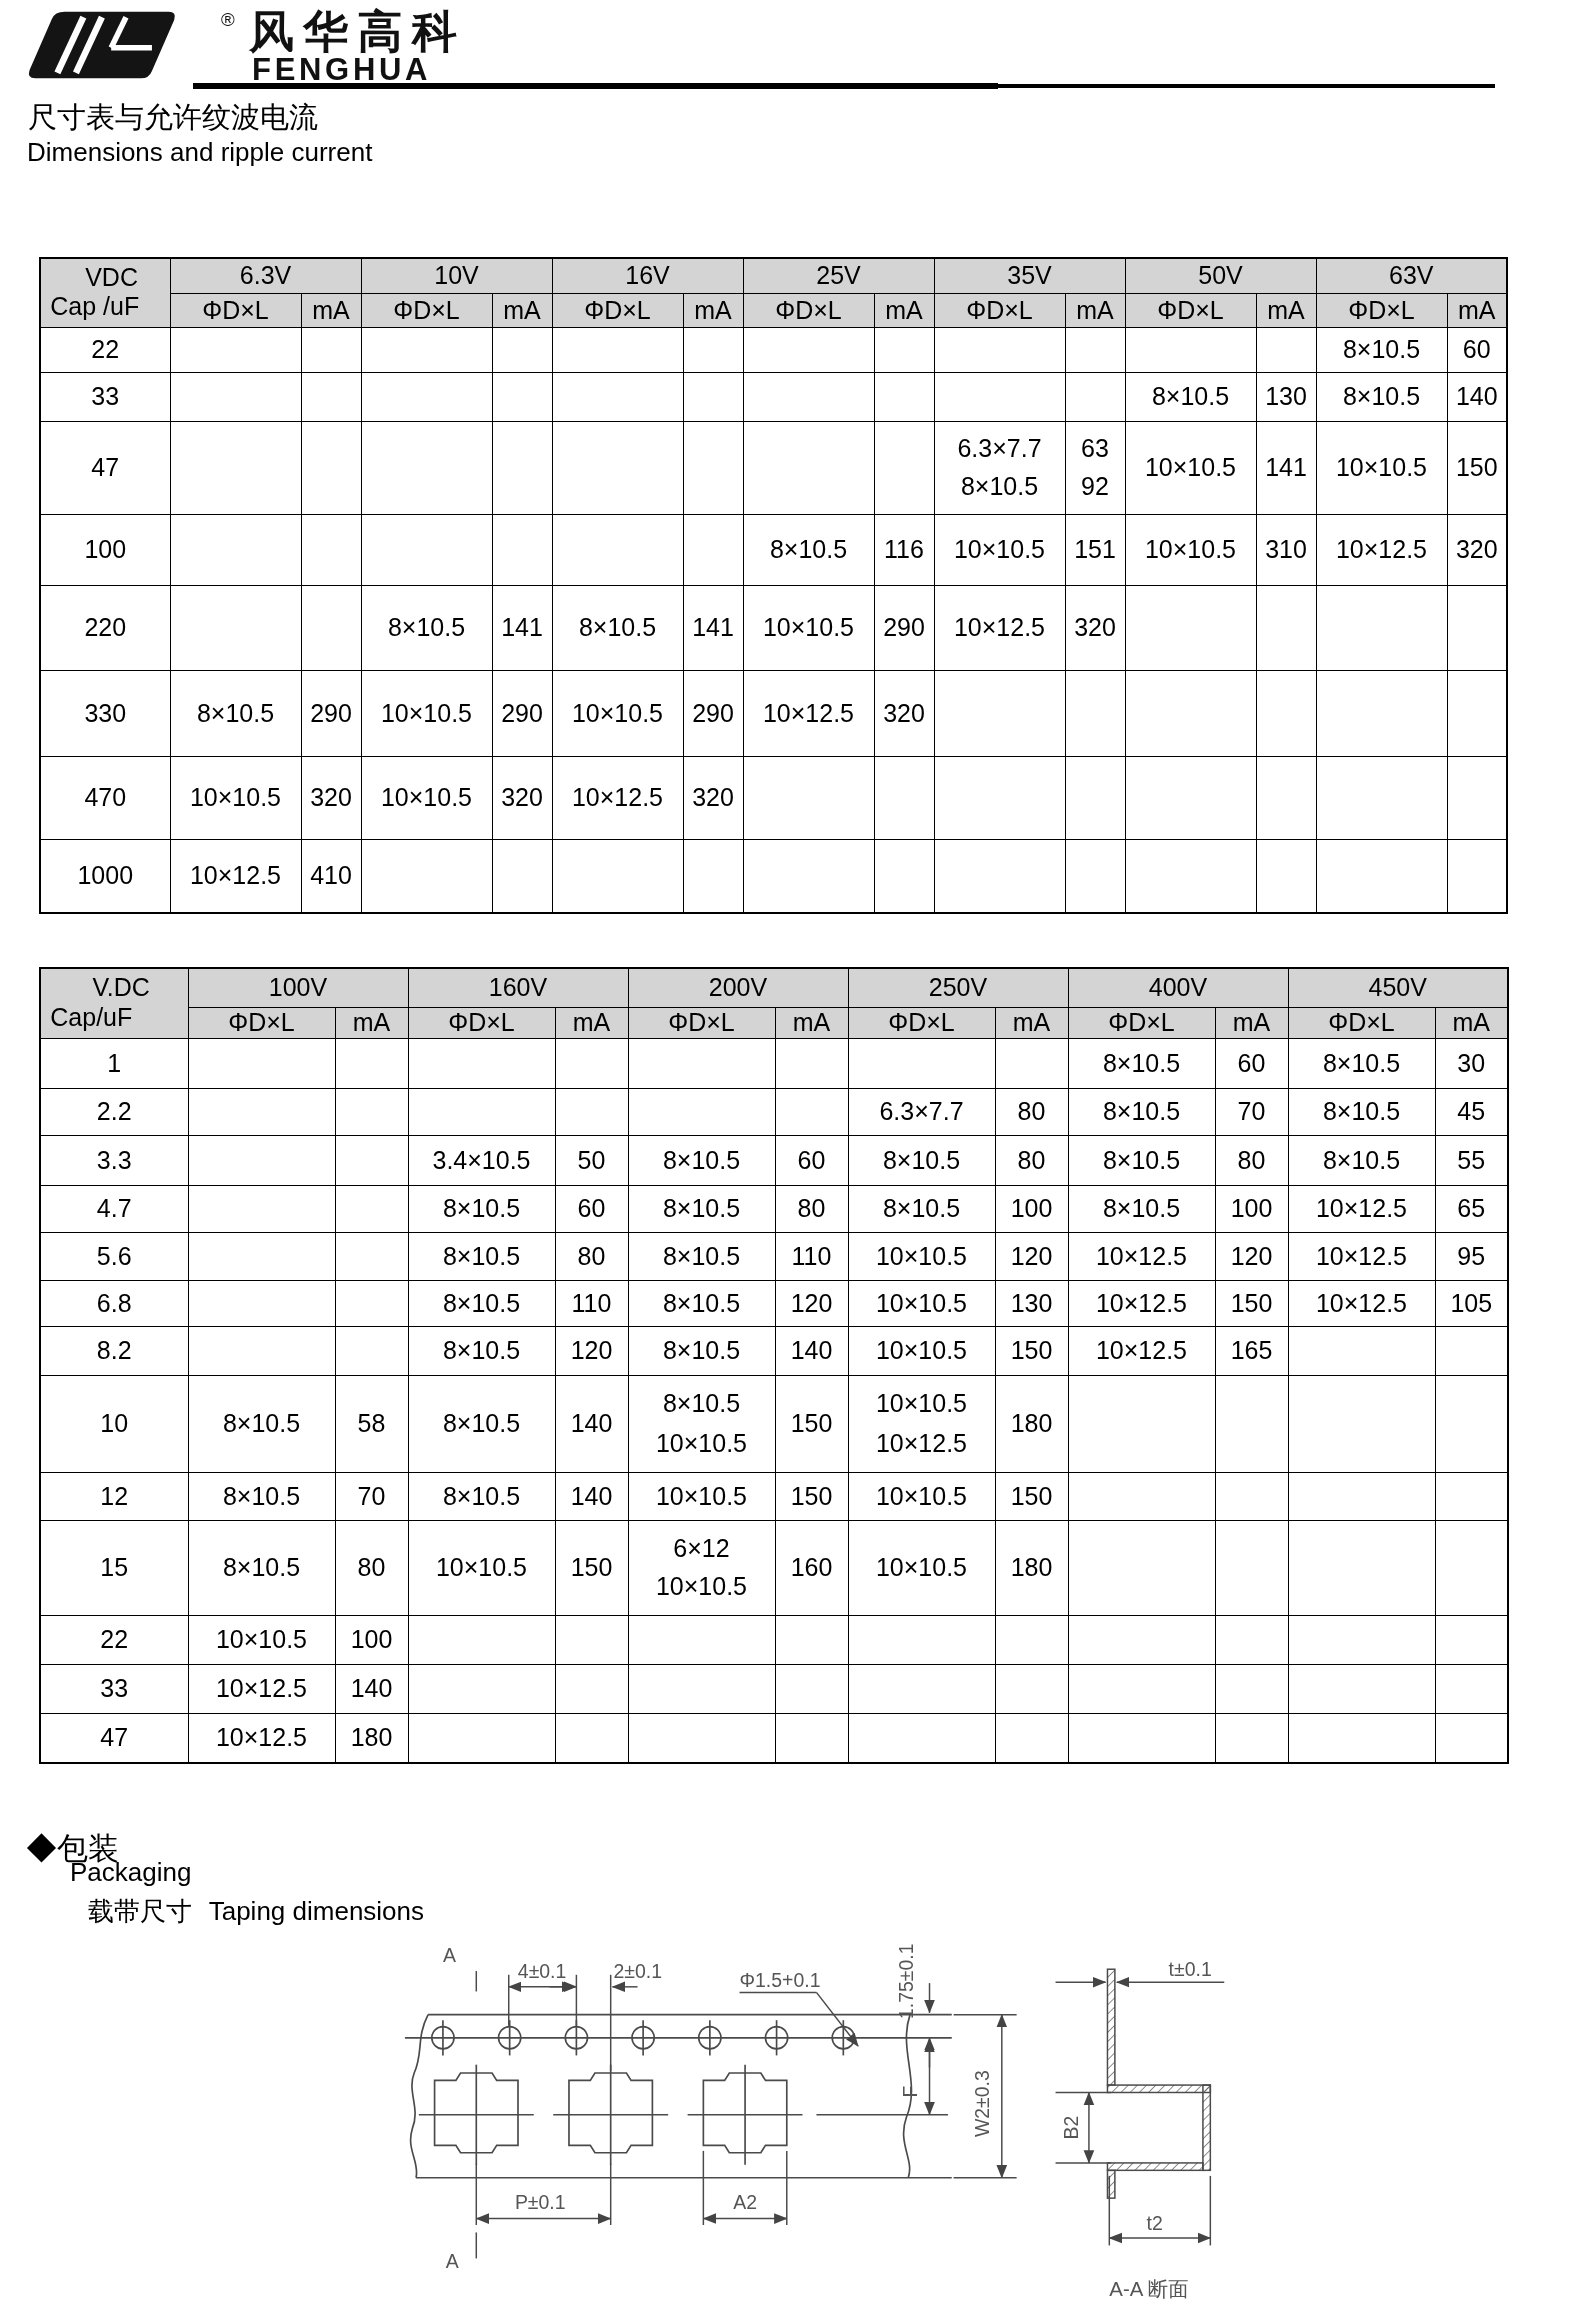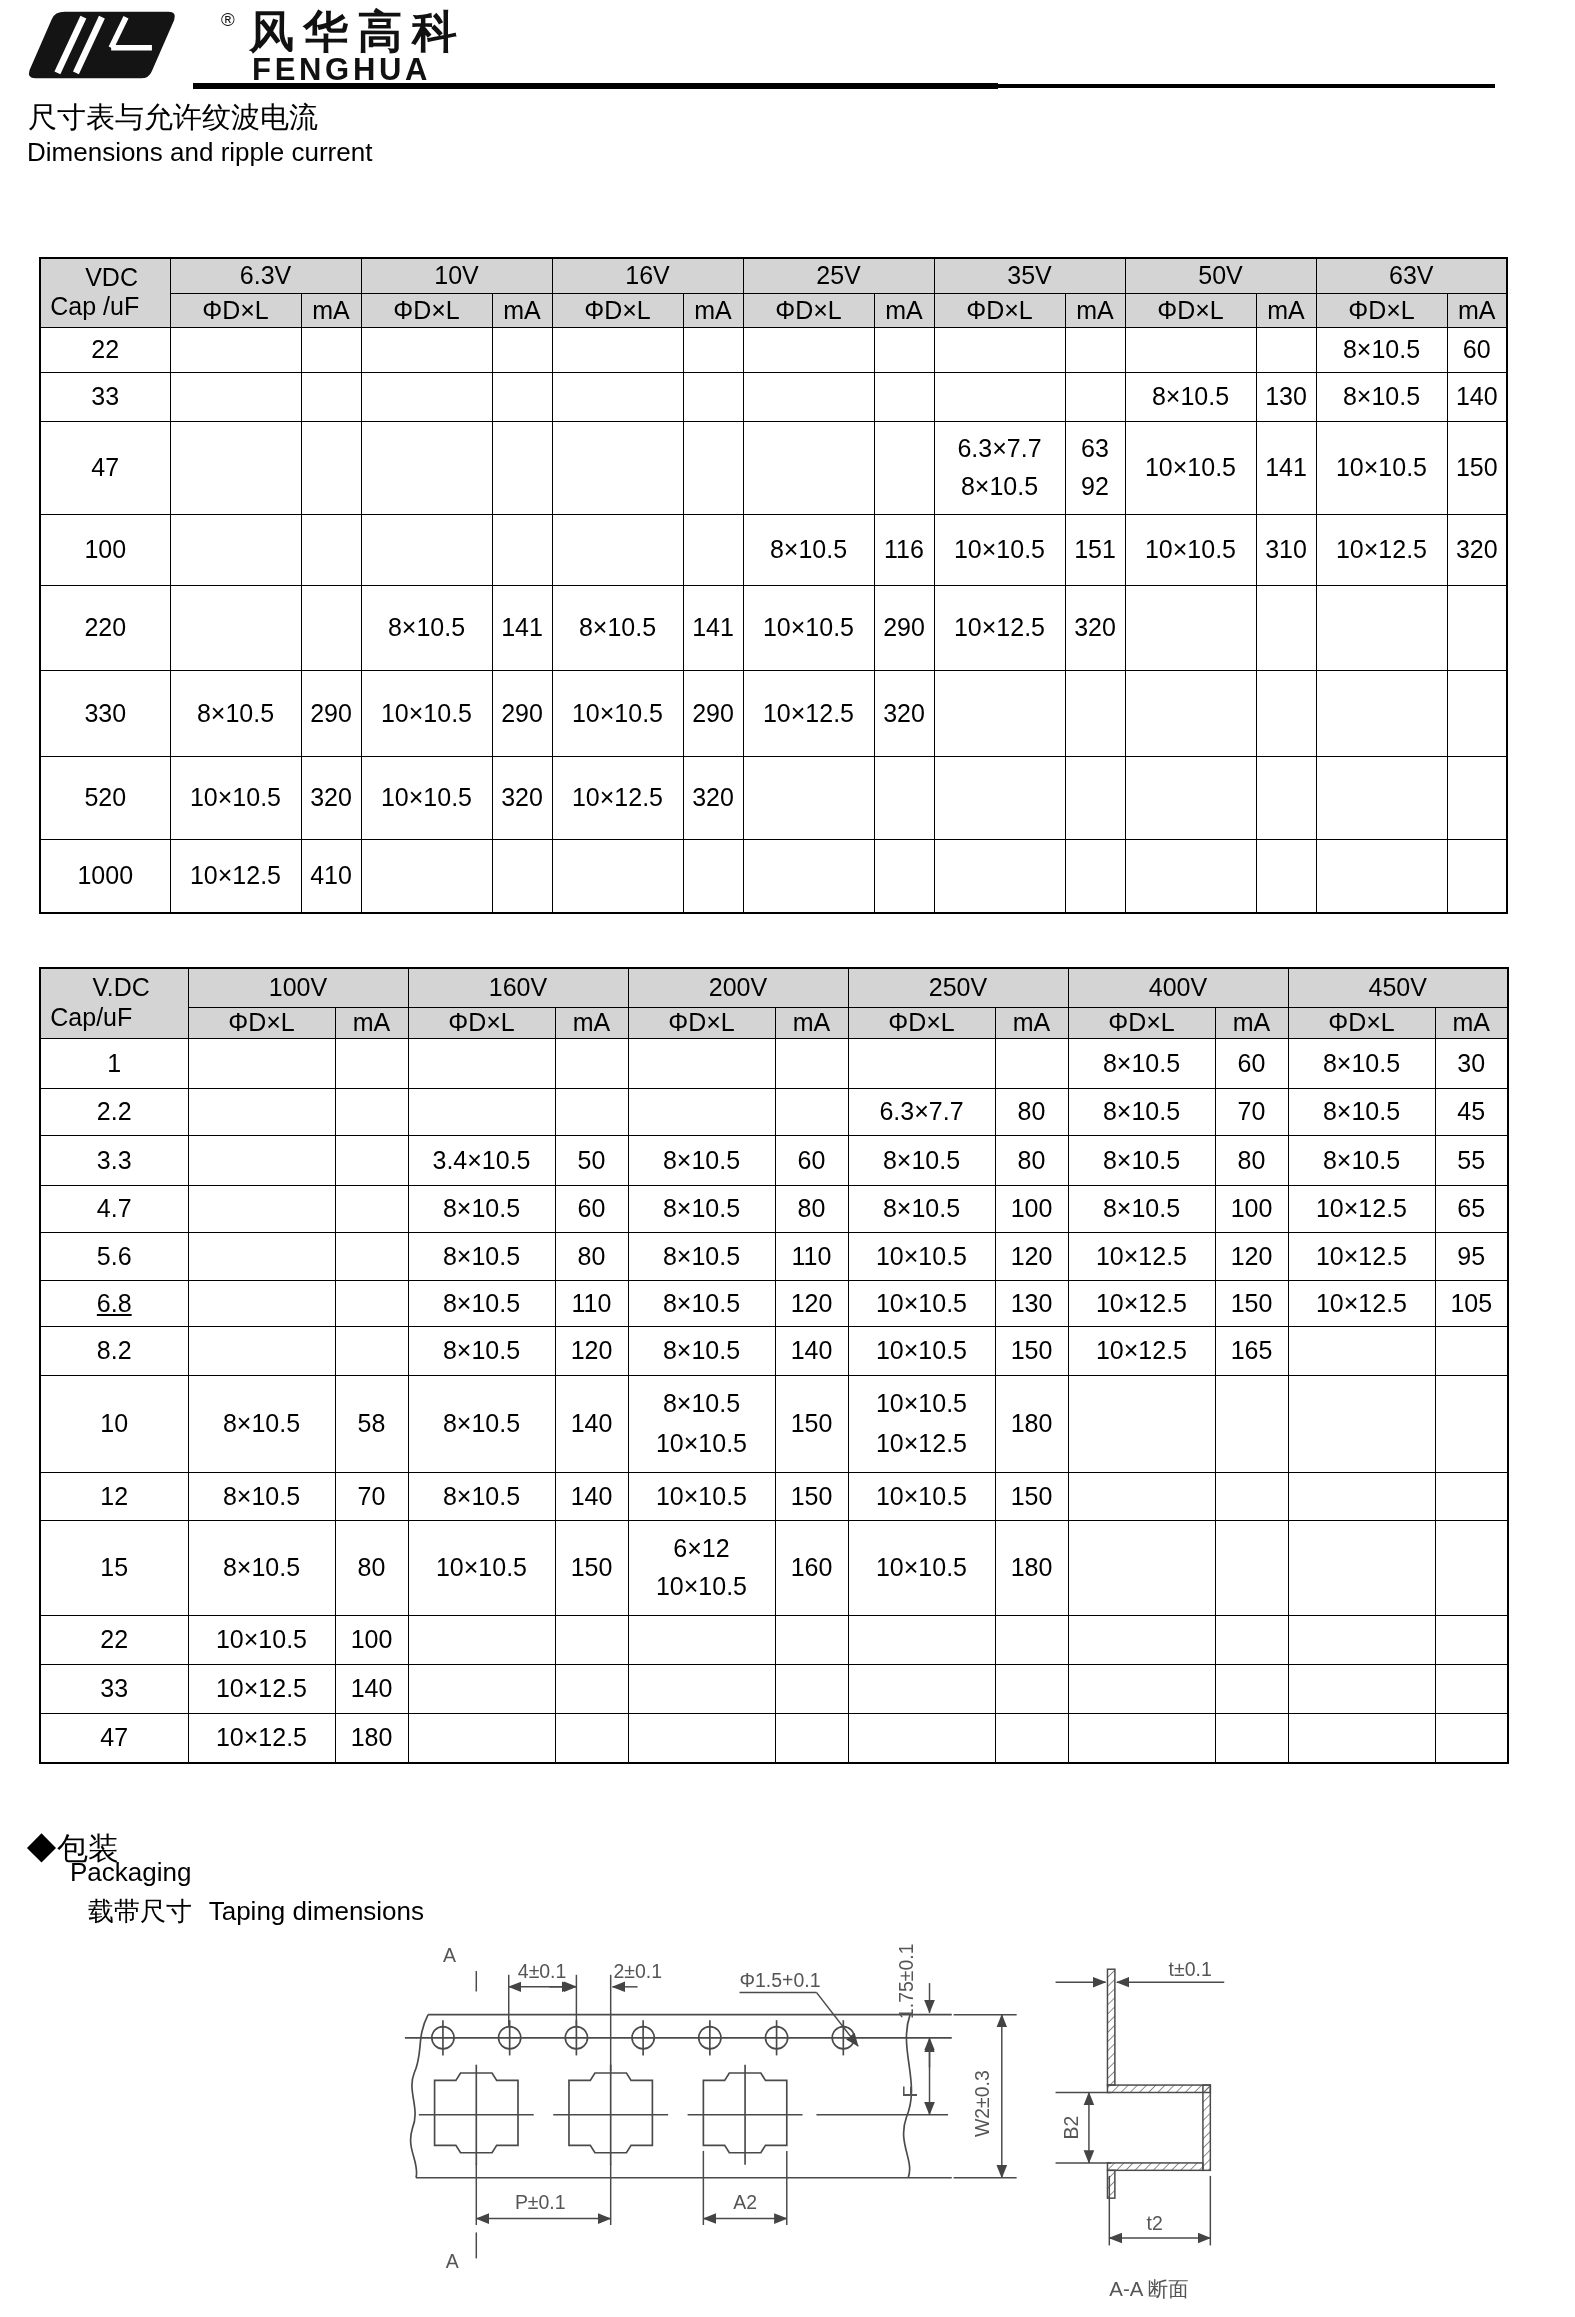--- a/index.html
+++ b/index.html
@@ -470,21 +470,21 @@
             <td>
               <div class="cb" style="height: 79px;"></div>
             </td>
             <td>
               <div class="cb" style="height: 79px;"></div>
             </td>
           </tr>
           <tr style="height: 83px;">
             <td>
               <div class="cb" style="height: 76px;">
-                <div>520</div>
+                <div>470</div>
               </div>
             </td>
             <td>
               <div class="cb" style="height: 76px;">
                 <div>10×10.5</div>
               </div>
             </td>
             <td>
               <div class="cb" style="height: 76px;">
                 <div>320</div>
@@ -927,21 +927,21 @@
               </div>
             </td>
             <td>
               <div class="cb" style="height: 41px;">
                 <div>95</div>
               </div>
             </td>
           </tr>
           <tr style="height: 46px;">
             <td>
-              <div class="cb" style="height: 39px; text-decoration: underline;">
+              <div class="cb" style="height: 39px;">
                 <div>6.8</div>
               </div>
             </td>
             <td>
               <div class="cb" style="height: 39px;"></div>
             </td>
             <td>
               <div class="cb" style="height: 39px;"></div>
             </td>
             <td>

